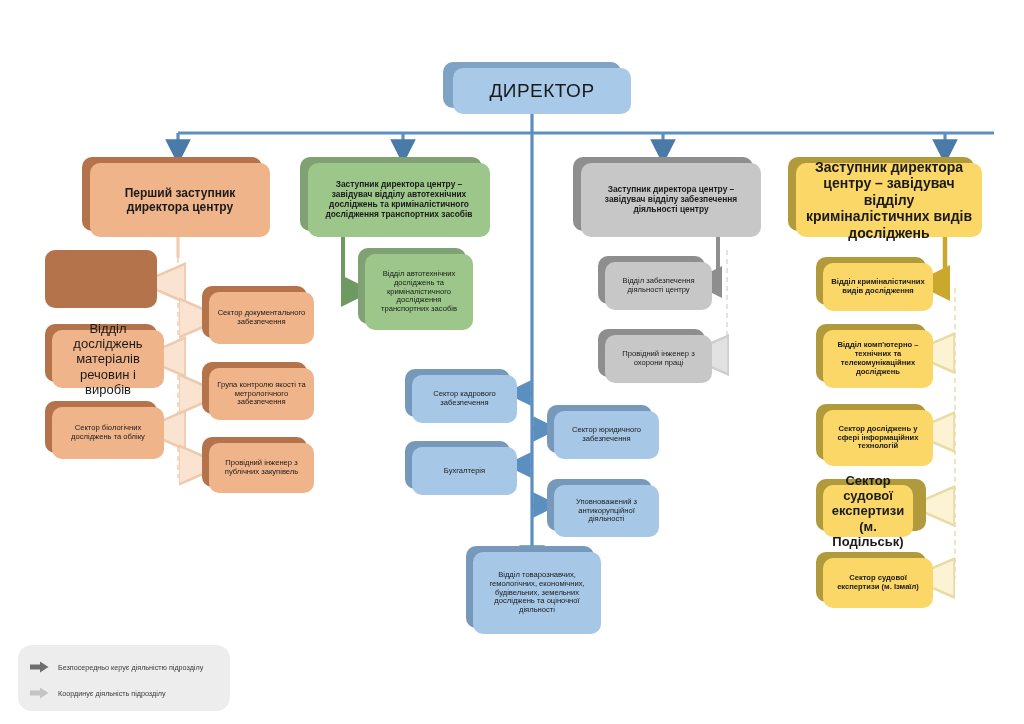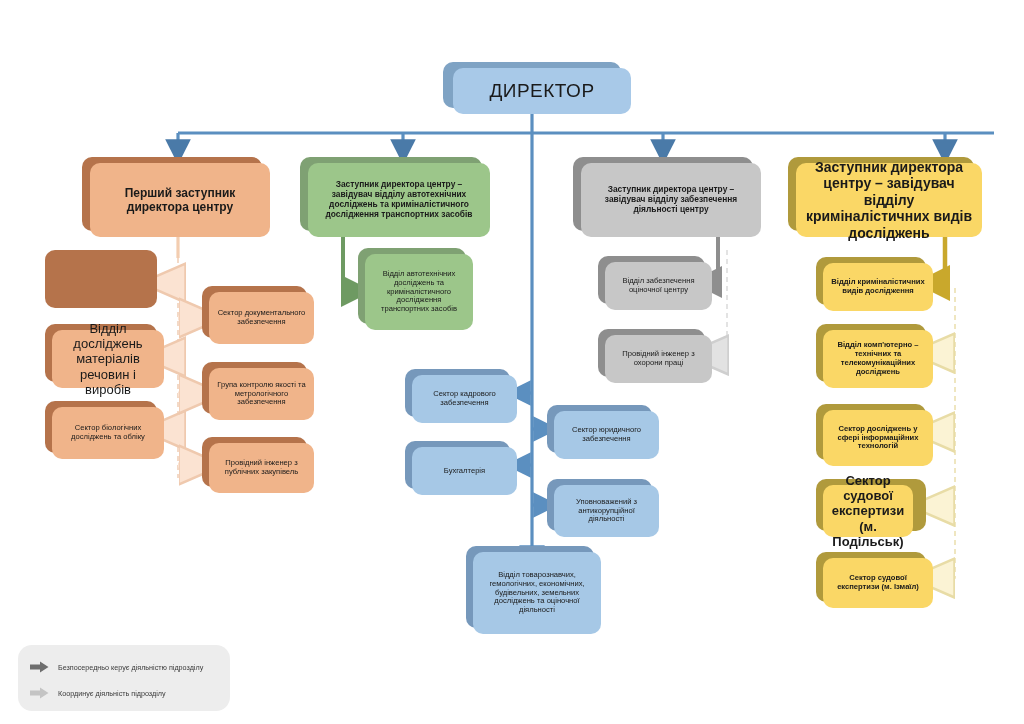--- a/index.html
+++ b/index.html
@@ -205,21 +205,21 @@
     <span class="lbl">Провідний інженер з публічних закупівель</span>
   </div>
 
   <div class="shadow c-green-sh" style="left:358px;top:248px;width:108px;height:76px;"></div>
   <div class="node c-green" style="left:365px;top:254px;width:108px;height:76px;font-size:7.6px;">
     <span class="lbl">Відділ автотехнічних досліджень та криміналістичного дослідження транспортних засобів</span>
   </div>
 
   <div class="shadow c-gray-sh" style="left:598px;top:256px;width:107px;height:48px;"></div>
   <div class="node c-gray" style="left:605px;top:262px;width:107px;height:48px;font-size:7.6px;">
-    <span class="lbl">Відділ забезпечення оціночної центру</span>
+    <span class="lbl">Відділ забезпечення діяльності центру</span>
   </div>
 
   <div class="shadow c-gray-sh" style="left:598px;top:329px;width:107px;height:48px;"></div>
   <div class="node c-gray" style="left:605px;top:335px;width:107px;height:48px;font-size:7.6px;">
     <span class="lbl">Провідний інженер з охорони праці</span>
   </div>
 
   <div class="shadow c-yellow-sh" style="left:816px;top:257px;width:110px;height:48px;"></div>
   <div class="node c-yellow bold" style="left:823px;top:263px;width:110px;height:48px;font-size:7.6px;">
     <span class="lbl">Відділ криміналістичних видів дослідження</span>

